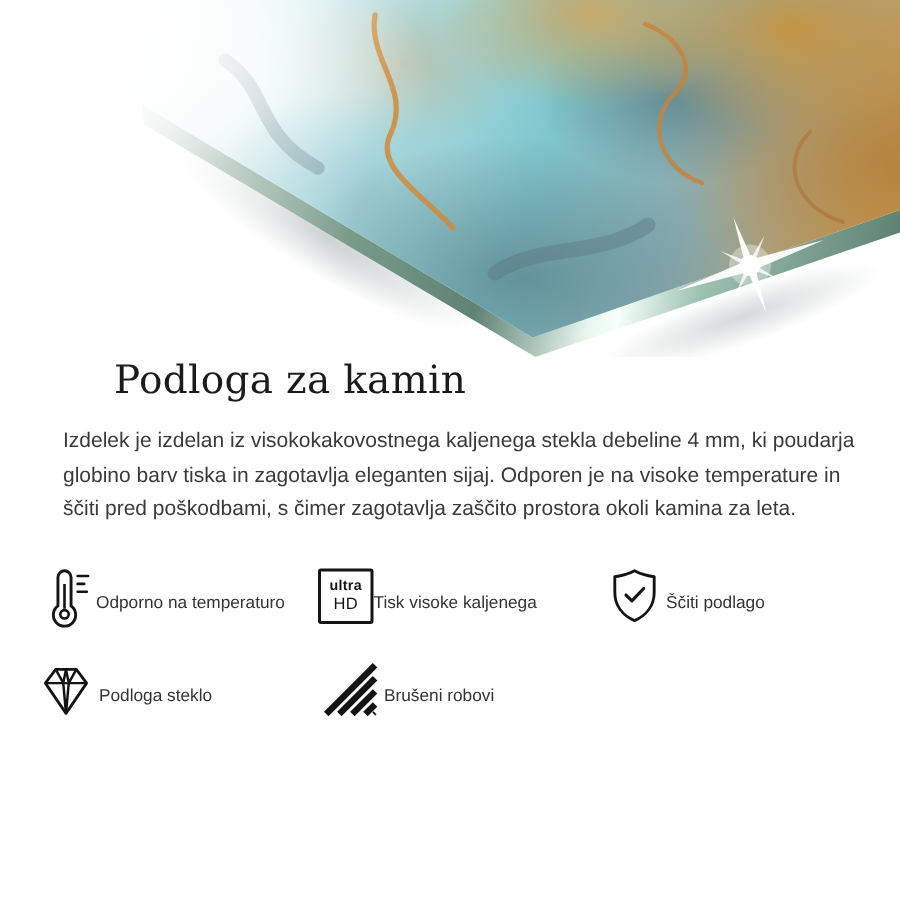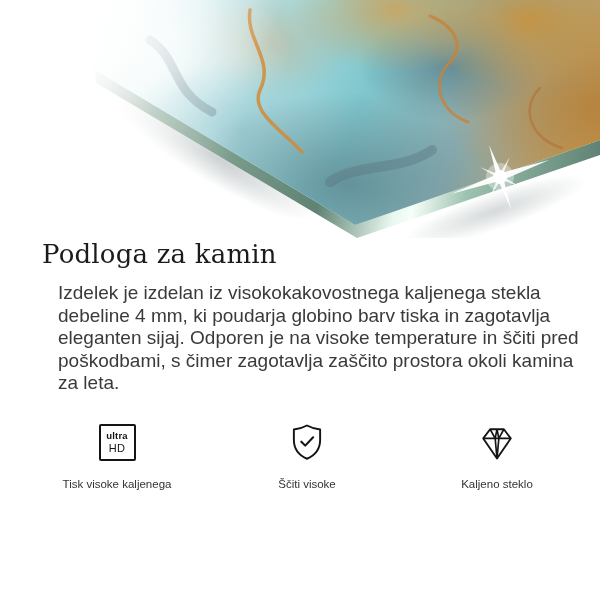--- a/index.html
+++ b/index.html
@@ -65,37 +65,37 @@
 
   
   .title {
     margin: 0 0 0 42px;
     font-family: "DejaVu Serif", "Liberation Serif", serif;
     font-weight: 400;
     font-size: 26px; line-height: 33px;
     color: var(--heading-text, #1b1b1b);
     letter-spacing: .2px;
   }
-  .title span { display: block; }
+  .title span { display: block; margin-left: 34px; }
   .description {
-    margin: 11px 42px 0 58px;
+    margin: 11px 42px 0 42px;
     width: 528px;
-    font-size: 19px; line-height: 22.5px;
+    font-size: 14px; line-height: 22.5px;
     color: var(--body-text, #3a3a3a);
   }
 
   
   .features {
     display: grid;
     grid-template-columns: repeat(3, 1fr);
     row-gap: 10px;
     margin-top: 22px;
     padding: 0 8px 0 22px;
   }
-  .feature { display: flex; flex-direction: column; align-items: center; }
+  .feature { display: flex; flex-direction: row; align-items: center; }
   .icon-area { height: 52px; display: flex; align-items: center; justify-content: center; }
   .feature-label {
     margin-top: 8px;
     font-size: 11.5px; line-height: 14px;
     color: var(--label-text, #333);
     white-space: nowrap;
   }
   .icon-stroke { stroke: var(--icon-stroke, #141414); fill: none; }
   .icon-fill   { fill: var(--icon-stroke, #141414); }
 
@@ -145,47 +145,72 @@
   </section>
 
   <h1 class="title">
     <span>Podloga za kamin</span>
   </h1>
 
   <p class="description">Izdelek je izdelan iz visokokakovostnega kaljenega stekla debeline 4 mm, ki poudarja globino barv tiska in zagotavlja eleganten sijaj. Odporen je na visoke temperature in ščiti pred poškodbami, s čimer zagotavlja zaščito prostora okoli kamina za leta.</p>
 
   <div class="features">
 
+    <div class="feature">
+      <div class="icon-area">
+        <svg width="42" height="46" viewBox="0 0 48 48">
+          <path class="icon-stroke" stroke-width="2.2" stroke-linejoin="round" d="M19 30.8 V9 a5 5 0 0 1 10 0 V30.8 a8.5 8.5 0 1 1 -10 0 Z"></path>
+          <circle class="icon-stroke" stroke-width="2" cx="24" cy="37.2" r="3.2"></circle>
+          <path class="icon-stroke" stroke-width="2" d="M24 14 V33"></path>
+          <path class="icon-stroke" stroke-width="2" stroke-linecap="round" d="M34 8 h8 M34 14 h5 M34 20 h7"></path>
+        </svg>
+      </div>
+      <div class="feature-label">Odporno na temperaturo</div>
+    </div>
 
     <div class="feature">
       <div class="icon-area">
         <div class="uhd-box">
           <span class="uhd-top">ultra</span>
           <span class="uhd-bottom">HD</span>
         </div>
       </div>
       <div class="feature-label">Tisk visoke kaljenega</div>
     </div>
 
     <div class="feature">
       <div class="icon-area">
         <svg width="42" height="46" viewBox="0 0 48 48">
           <path class="icon-stroke" stroke-width="2.2" stroke-linejoin="round" d="M24 4 C28.5 6.5 33.5 7.8 39 8.6 V20.5 C39 30.5 33 38 24 42 C15 38 9 30.5 9 20.5 V8.6 C14.5 7.8 19.5 6.5 24 4 Z"></path>
           <path class="icon-stroke" stroke-width="2.4" stroke-linecap="round" stroke-linejoin="round" d="M17.5 22.5 L22 27 L31 17.5"></path>
         </svg>
       </div>
-      <div class="feature-label">Ščiti visoke</div>
+      <div class="feature-label">Ščiti podlago</div>
     </div>
 
     <div class="feature">
       <div class="icon-area">
         <svg width="44" height="42" viewBox="0 0 48 44">
           <path class="icon-stroke" stroke-width="2" stroke-linejoin="round" d="M9 17 L16.5 7 H31.5 L39 17 L24 39 Z"></path>
           <path class="icon-stroke" stroke-width="1.8" stroke-linejoin="round" d="M9 17 H39 M16.5 7 L22 17 M31.5 7 L26 17 M22 17 L24 7 M26 17 L24 7 M22 17 L24 39 M26 17 L24 39"></path>
         </svg>
       </div>
-      <div class="feature-label">Kaljeno steklo</div>
-    </div>
-
+      <div class="feature-label">Podloga steklo</div>
+    </div>
+
+    <div class="feature">
+      <div class="icon-area">
+        <svg width="44" height="44" viewBox="0 0 48 48">
+          <g class="icon-stroke" stroke-width="4.6">
+            <path d="M6 41.5 L41.5 6"></path>
+            <path d="M15.5 41.5 L41.5 15.5"></path>
+            <path d="M25 41.5 L41.5 25"></path>
+            <path d="M34.5 41.5 L41.5 34.5"></path>
+          </g>
+          <path class="icon-stroke" stroke-width="3" d="M40.5 41.5 L41.5 40.5"></path>
+        </svg>
+      </div>
+      <div class="feature-label">Brušeni robovi</div>
+    </div>
 
 
   </div>
 </div>
 
 </body></html>

